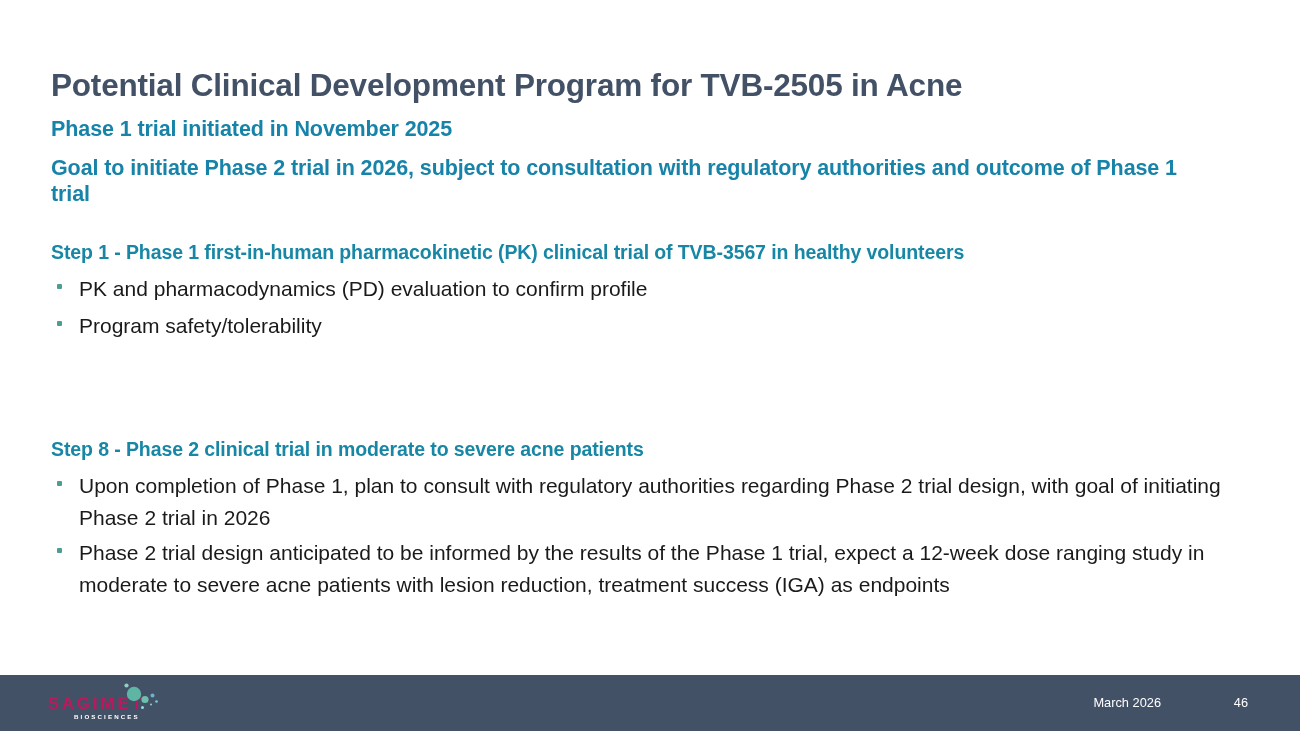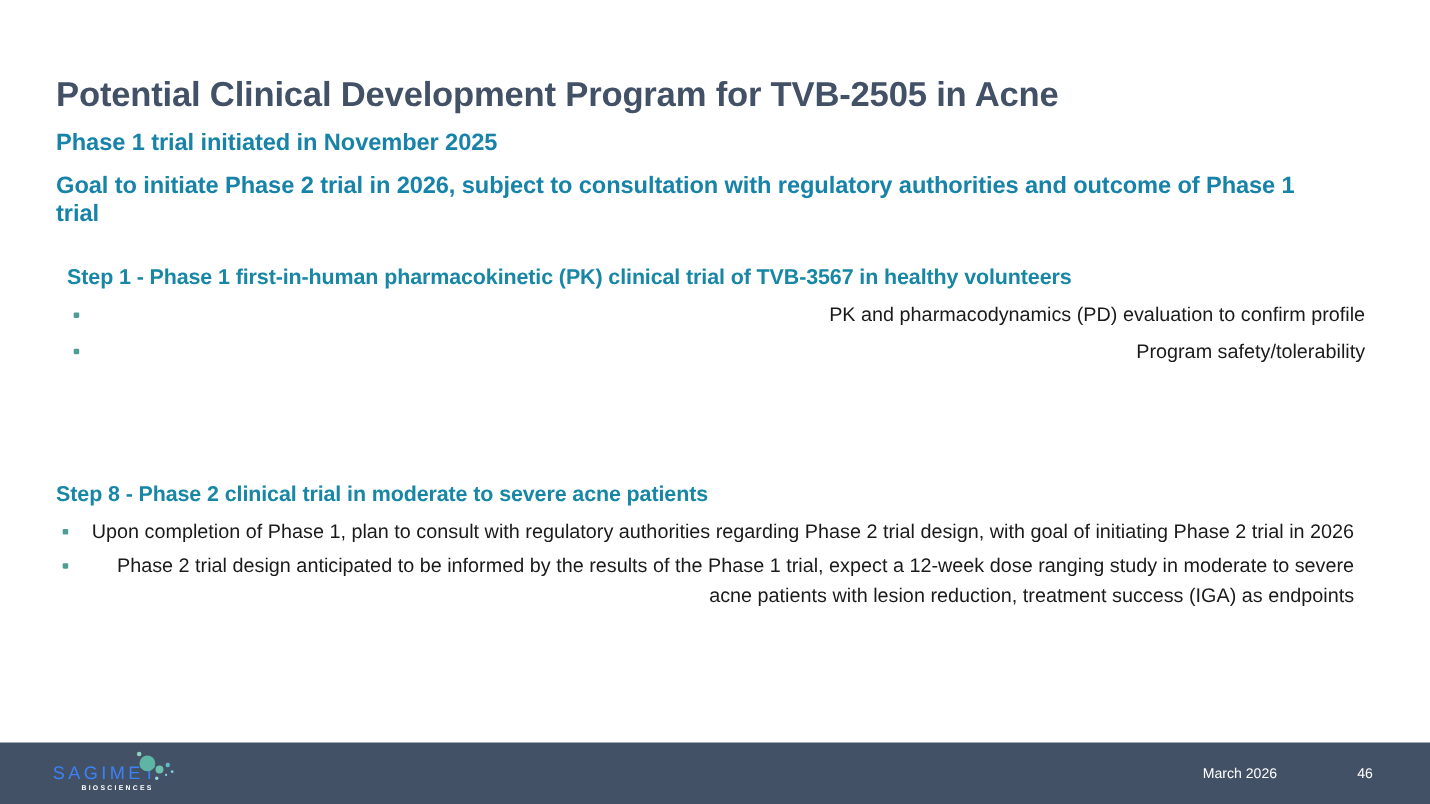--- a/index.html
+++ b/index.html
@@ -50,45 +50,44 @@
   .lead-line + .lead-line {
     margin-top: 14px;
   }
 
   
   .step-block {
     position: absolute;
     left: 51px;
     width: 1180px;
   }
-  .step-1 { top: 241px; margin-left: 10px; }
+  .step-1 { top: 241px; }
   .step-2 { top: 438px; }
 
   .step-heading {
     font-size: 19.5px;
     font-weight: bold;
     color: #1787a5;
     letter-spacing: -0.1px;
     line-height: 1.2;
     margin-bottom: 9px;
   }
 
   ul.bullets {
     list-style: none;
     margin: 0;
     padding: 0;
   }
   ul.bullets li {
     position: relative;
     padding-left: 28px;
-    font-size: 18px;
+    font-size: 21px;
     color: #1a1a1a;
     line-height: 1.52;
     margin-bottom: 5px;
-    text-align: right;
   }
   ul.bullets li .dot {
     position: absolute;
     left: 6px;
     top: 11px;
     width: 5px;
     height: 5px;
     background: #4e9d95;
     border-radius: 1px;
   }
@@ -111,22 +110,22 @@
     top: 685px;
     width: 120px;
     height: 40px;
   }
   .logo-word {
     position: absolute;
     left: 0;
     top: 9px;
     font-size: 16.5px;
     letter-spacing: 3.1px;
-    color: #3b82f6;
-    font-weight: normal;
+    color: #be185d;
+    font-weight: bold;
   }
   .logo-sub {
     position: absolute;
     left: 26px;
     top: 28px;
     font-size: 6.2px;
     letter-spacing: 2.1px;
     color: #ffffff;
     font-weight: bold;
   }

